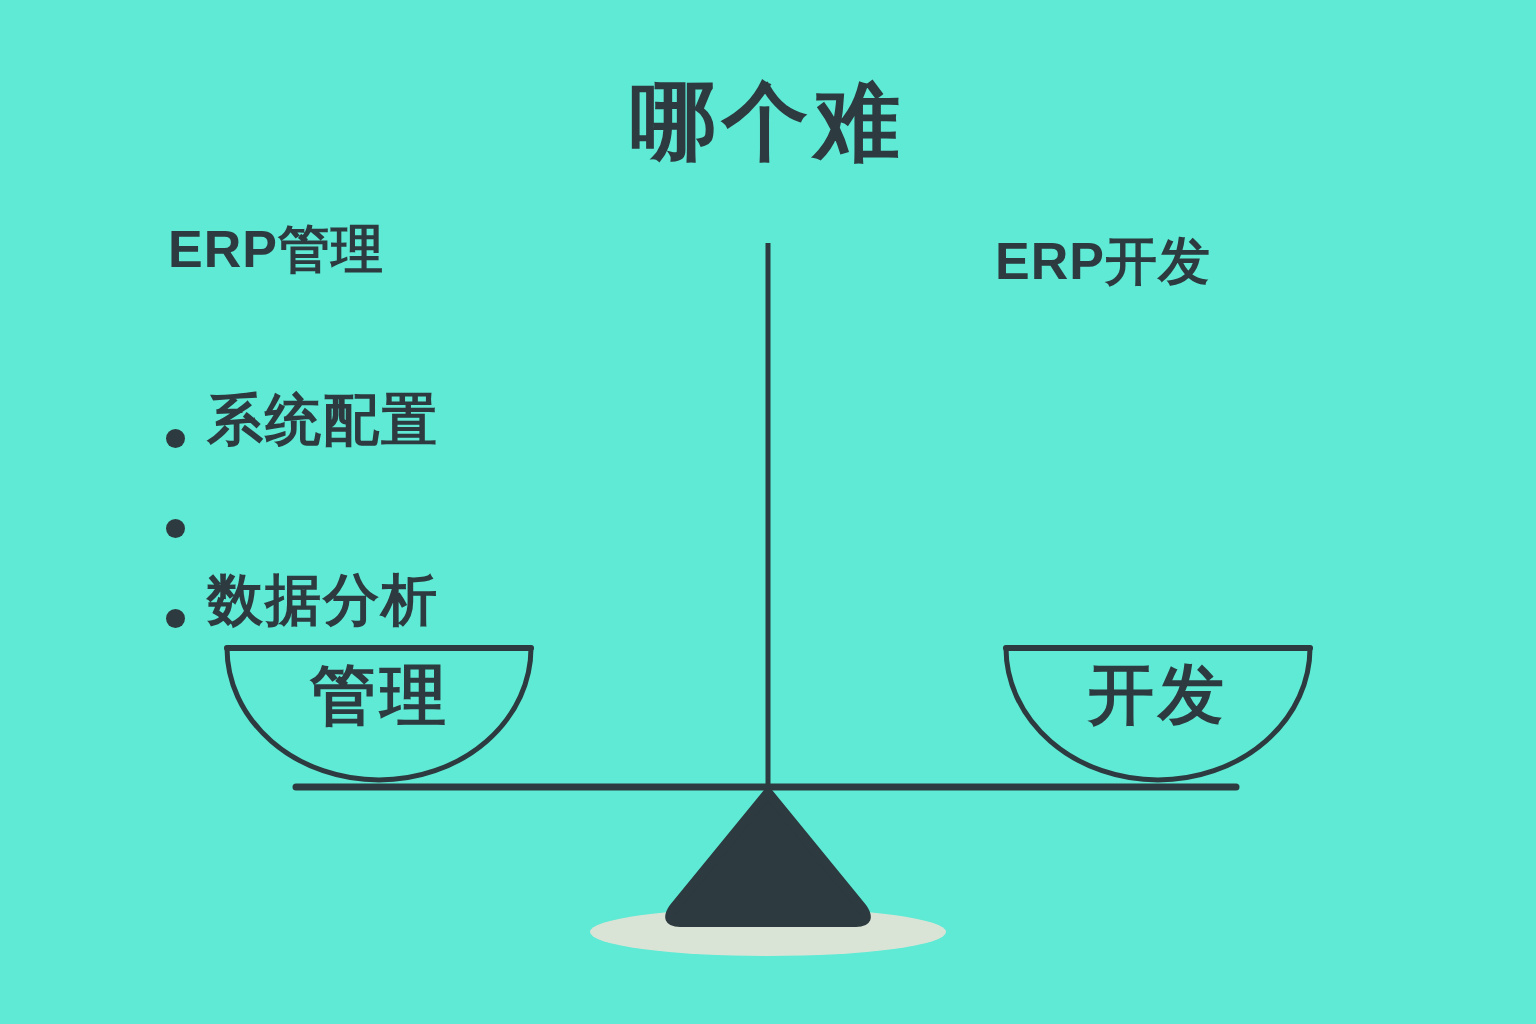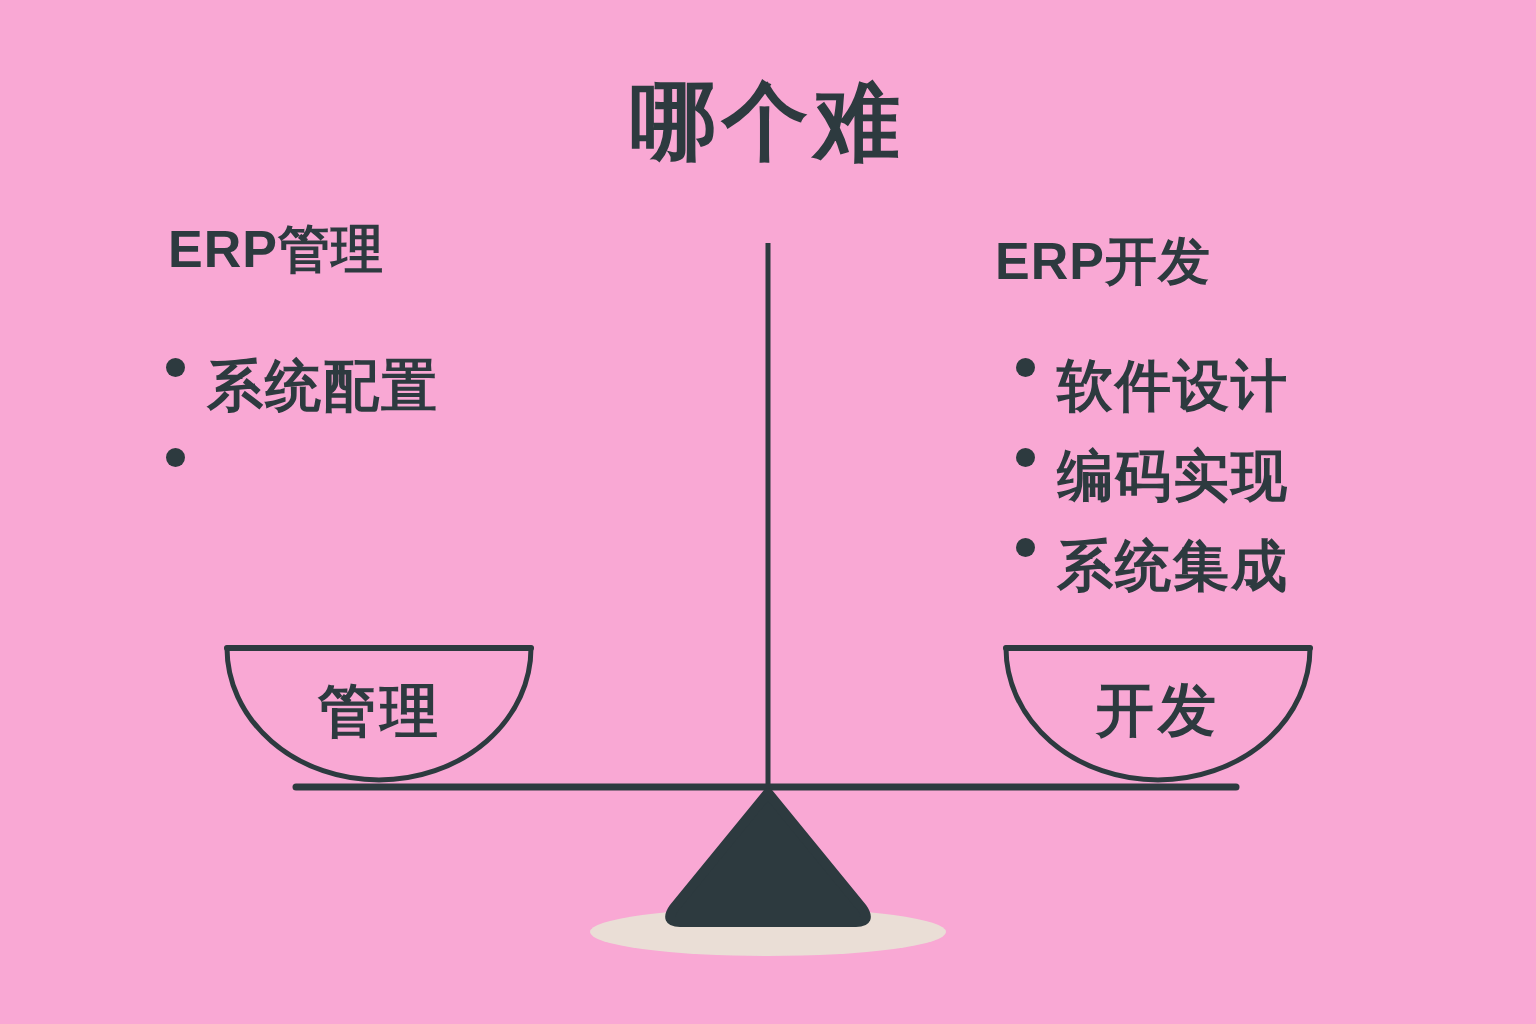--- a/index.html
+++ b/index.html
@@ -12,21 +12,21 @@
     height: 1024px;
     overflow: hidden;
     background: #f7f3e9;
     font-family: "Liberation Sans", "DejaVu Sans", sans-serif;
   }
 
   #stage {
     position: relative;
     width: 1536px;
     height: 1024px;
-    background: #f9a8d4;
+    background: #5eead4;
   }
 
   
   #title {
     position: absolute;
     left: 0;
     top: 78px;
     width: 1536px;
     text-align: center;
     font-size: 86px;
@@ -57,21 +57,21 @@
     top: 358px;
     margin: 0;
     padding: 0;
     list-style: none;
   }
   #list-left  { left: 166px; }
   #list-right { left: 1016px; }
 
   .bullet-item {
     display: flex;
-    align-items: flex-start;
+    align-items: flex-end;
     height: 90px;
     white-space: nowrap;
   }
   .bullet-dot {
     width: 19px;
     height: 19px;
     border-radius: 50%;
     background: #2d3a3f;
     flex: 0 0 auto;
     margin-right: 22px;
@@ -92,27 +92,26 @@
     width: 1536px;
     height: 1024px;
   }
 
   
   .pan-label {
     position: absolute;
     top: 662px;
     width: 310px;
     text-align: center;
-    font-size: 58px;
+    font-size: 66px;
     font-weight: 700;
     letter-spacing: 4px;
     color: #2d3a3f;
     line-height: 1;
     white-space: nowrap;
-    margin-top: 20px;
   }
   #pan-label-left  { left: 225px; }
   #pan-label-right { left: 1003px; font-family: Liberation Serif, serif; }
 </style>
 </head>
 <body>
 
 <div id="stage">
 
   <div id="title">哪个难</div>
@@ -146,34 +145,24 @@
   <div id="heading-right" class="col-heading">ERP开发</div>
 
   <ul id="list-left" class="bullet-list">
     <li class="bullet-item">
       <span class="bullet-dot"></span>
       <span class="bullet-text">系统配置</span>
     </li>
     <li class="bullet-item">
       <span class="bullet-dot"></span>
     </li>
+    <li class="bullet-item">
+      <span class="bullet-dot"></span>
+      <span class="bullet-text">数据分析</span>
+    </li>
   </ul>
 
-  <ul id="list-right" class="bullet-list">
-    <li class="bullet-item">
-      <span class="bullet-dot"></span>
-      <span class="bullet-text">软件设计</span>
-    </li>
-    <li class="bullet-item">
-      <span class="bullet-dot"></span>
-      <span class="bullet-text">编码实现</span>
-    </li>
-    <li class="bullet-item">
-      <span class="bullet-dot"></span>
-      <span class="bullet-text">系统集成</span>
-    </li>
-  </ul>
 
   <div id="pan-label-left" class="pan-label">管理</div>
 
   <div id="pan-label-right" class="pan-label">开发</div>
 
 </div>
 
 </body></html>

